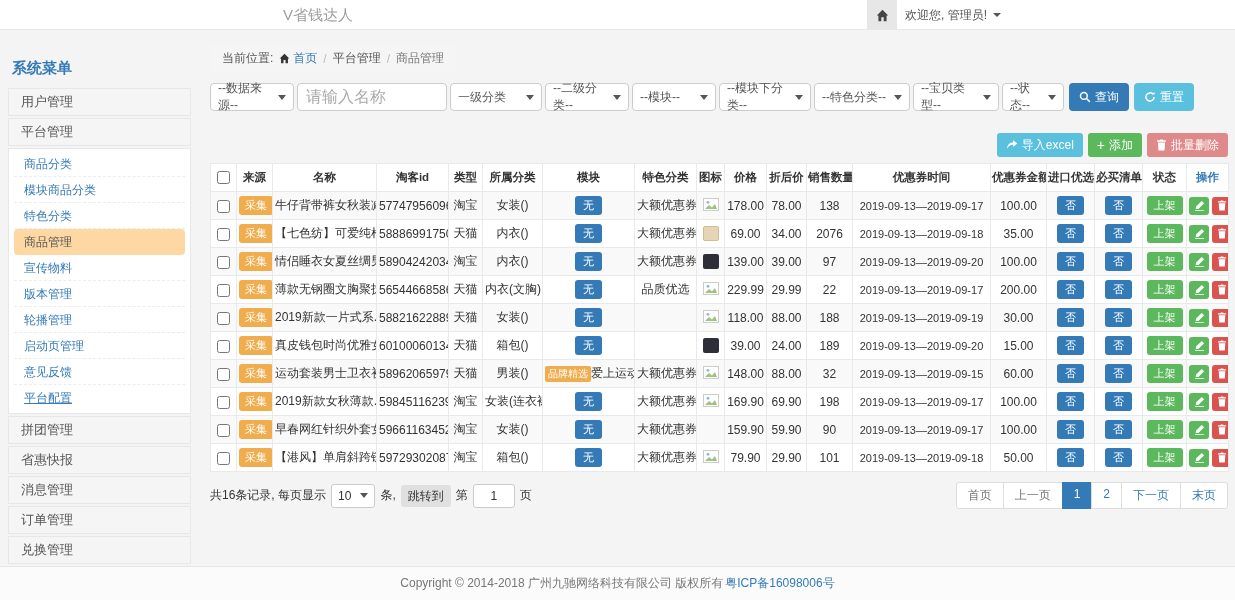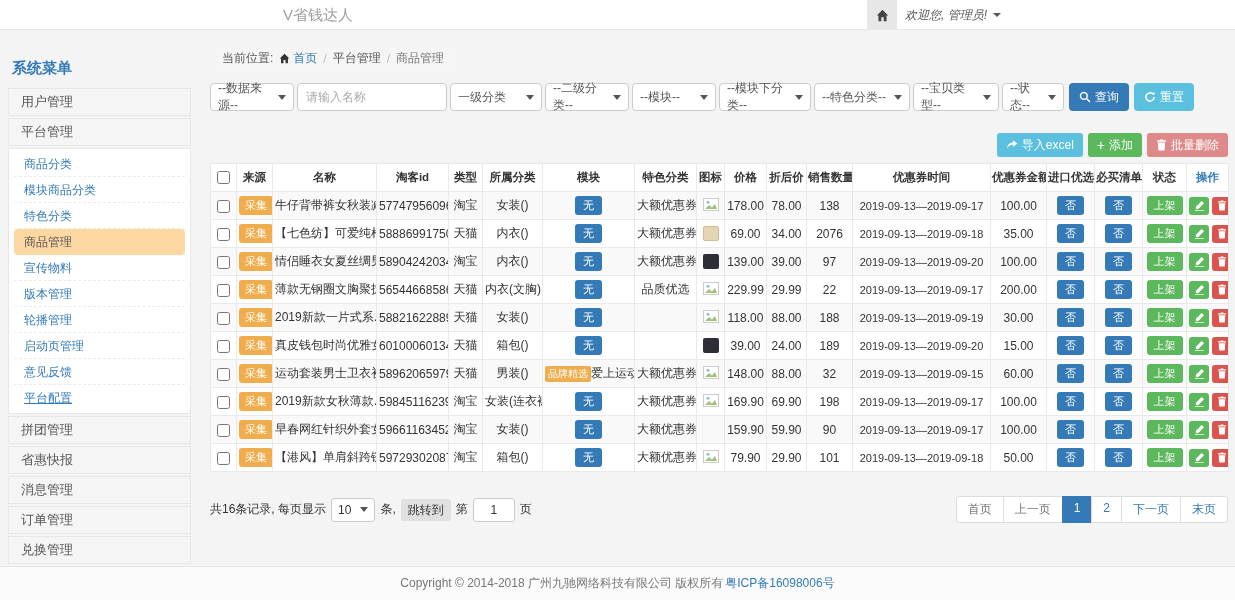--- a/index.html
+++ b/index.html
@@ -7,41 +7,41 @@
   body {
     width:1235px; height:600px; overflow:hidden; position:relative;
     background:#f4f4f4;
     font-family:"Liberation Sans","DejaVu Sans",sans-serif;
     font-size:12px; color:#333;
   }
   
   .topbar { position:absolute; left:0; top:0; width:1235px; height:30px; background:#fff; border-bottom:1px solid #e7e7e7; z-index:20; }
   .topbar-title { position:absolute; left:243px; top:0; line-height:30px; font-size:15px; color:#9d9d9d;margin-left:40px; }
   .home-box { position:absolute; left:867px; top:0; width:30px; height:30px; background:#e7e7e7; display:flex; align-items:center; justify-content:center; cursor:pointer; }
-  .welcome { position:absolute; left:905px; top:0; height:30px; display:flex; align-items:center; gap:6px; color:#555; cursor:pointer;font-style:italic; }
+  .welcome { position:absolute; left:905px; top:0; height:30px; display:flex; align-items:center; gap:6px; color:#555; cursor:pointer; }
   .caret-down { width:0; height:0; border-left:4px solid transparent; border-right:4px solid transparent; border-top:4px solid #555; }
   
   .sidebar { position:absolute; left:8px; top:53px; width:183px; }
   .sidebar-title { color:#337ab7; font-size:15px; font-weight:bold; padding:6px 4px 10px 4px; }
   .side-top { height:28px; line-height:26px; background:#f5f5f5; border:1px solid #e7e7e7; padding-left:12px; font-size:13px; color:#555; margin-bottom:2px; cursor:pointer; }
   .side-sub-wrap { background:#fff; border:1px solid #e7e7e7; margin-bottom:2px; padding:2px 5px; }
   .side-sub { height:26px; line-height:26px; padding-left:10px; font-size:12px; color:#337ab7; border-bottom:1px dashed #ececec; cursor:pointer; white-space:nowrap; }
   .side-sub:last-child { border-bottom:none;text-decoration:underline; }
   .side-sub.active { background:#fdd8a3; border-radius:4px; color:#555; border-bottom:none; }
   
   .main { position:absolute; left:210px; top:45px; width:1018px; }
   .breadcrumb { display:inline-flex; align-items:center; gap:6px; background:#f5f5f5; border-radius:4px; padding:5px 12px; font-size:12px; color:#555; }
   .bc-home { display:inline-flex; align-items:center; gap:3px; color:#337ab7; cursor:pointer; }
   .bc-sep { color:#bbb; }
   .bc-last { color:#777; }
   
   .filter-row { margin-top:11px; display:flex; align-items:center; gap:5px; }
   .f-select { display:inline-flex; align-items:center; justify-content:space-between; height:28px; background:#fff; border:1px solid #ccc; border-radius:4px; padding:0 7px; font-size:12px; color:#555; cursor:pointer; flex:none; }
   .sel-caret { width:0; height:0; border-left:4px solid transparent; border-right:4px solid transparent; border-top:5px solid #555; margin-left:4px; }
-  .f-input { height:28px; border:1px solid #ccc; border-radius:4px; padding:0 8px; font-size:12px; color:#555; background:#fff; flex:none; }
+  .f-input { height:28px; border:1px solid #ccc; border-radius:4px; padding:0 8px; font-size:16px; color:#555; background:#fff; flex:none; }
   .f-input::placeholder { color:#aaa; }
   .btn { display:inline-flex; align-items:center; justify-content:center; gap:4px; border:none; border-radius:4px; color:#fff; font-size:12px; cursor:pointer; font-family:inherit; }
   .btn-search { height:28px; padding:0 10px; background:#337ab7; }
   .btn-reset  { height:28px; padding:0 10px; background:#5bc0de; }
   
   .toolbar { margin-top:22px; display:flex; justify-content:flex-end; gap:5px; }
   .tb-btn { height:24px; padding:0 9px; border-radius:3px; }
   .btn-import { background:#5bc0de; }
   .btn-add { background:#5cb85c; }
   .btn-bdel { background:#df8a8a; }
@@ -64,21 +64,21 @@
   .btn-xs-green { display:inline-block; background:#5cb85c; color:#fff; border-radius:3px; padding:2px 7px; font-size:11px; cursor:pointer; }
   .op-wrap { display:inline-flex; gap:3px; }
   .btn-op { display:inline-flex; align-items:center; justify-content:center; width:20px; height:18px; border-radius:3px; cursor:pointer; }
   .btn-op.edit { background:#5cb85c; }
   .btn-op.del { background:#d9534f; }
   .thumb { display:inline-block; width:16px; height:15px; border-radius:2px; vertical-align:middle; }
   .thumb.light { background:#e5d5b5; border:1px solid #d0bd95; }
   .thumb.dark { background:#2e2e38; }
   input[type=checkbox]{ width:13px; height:13px; margin:0; vertical-align:middle; }
   
-  .pagination-row { margin-top:24px; width:1018px; display:flex; justify-content:space-between; align-items:center; }
+  .pagination-row { margin-top:10px; width:1018px; display:flex; justify-content:space-between; align-items:center; }
   .pg-left { display:flex; align-items:center; gap:5px; color:#333; }
   .chip-select { display:inline-flex; align-items:center; gap:5px; border:1px solid #ccc; border-radius:3px; background:#fff; height:24px; padding:0 6px; cursor:pointer; }
   .chip-gray { background:#e0e0e0; border-radius:3px; height:22px; line-height:22px; padding:0 7px; color:#333; cursor:pointer; }
   .pg-input { width:42px; height:24px; border:1px solid #ccc; border-radius:3px; text-align:center; font-size:12px; color:#333; background:#fff; }
   .pg-right { display:flex; }
   .pg-btn { border:1px solid #ddd; background:#fff; color:#337ab7; padding:4px 11px; font-size:12px; margin-left:-1px; cursor:pointer; }
   .pg-btn:first-child { border-radius:3px 0 0 3px; margin-left:0; }
   .pg-btn:last-child { border-radius:0 3px 3px 0; }
   .pg-btn.active { background:#337ab7; border-color:#337ab7; color:#fff; }
   .pg-btn.disabled { color:#777; }

